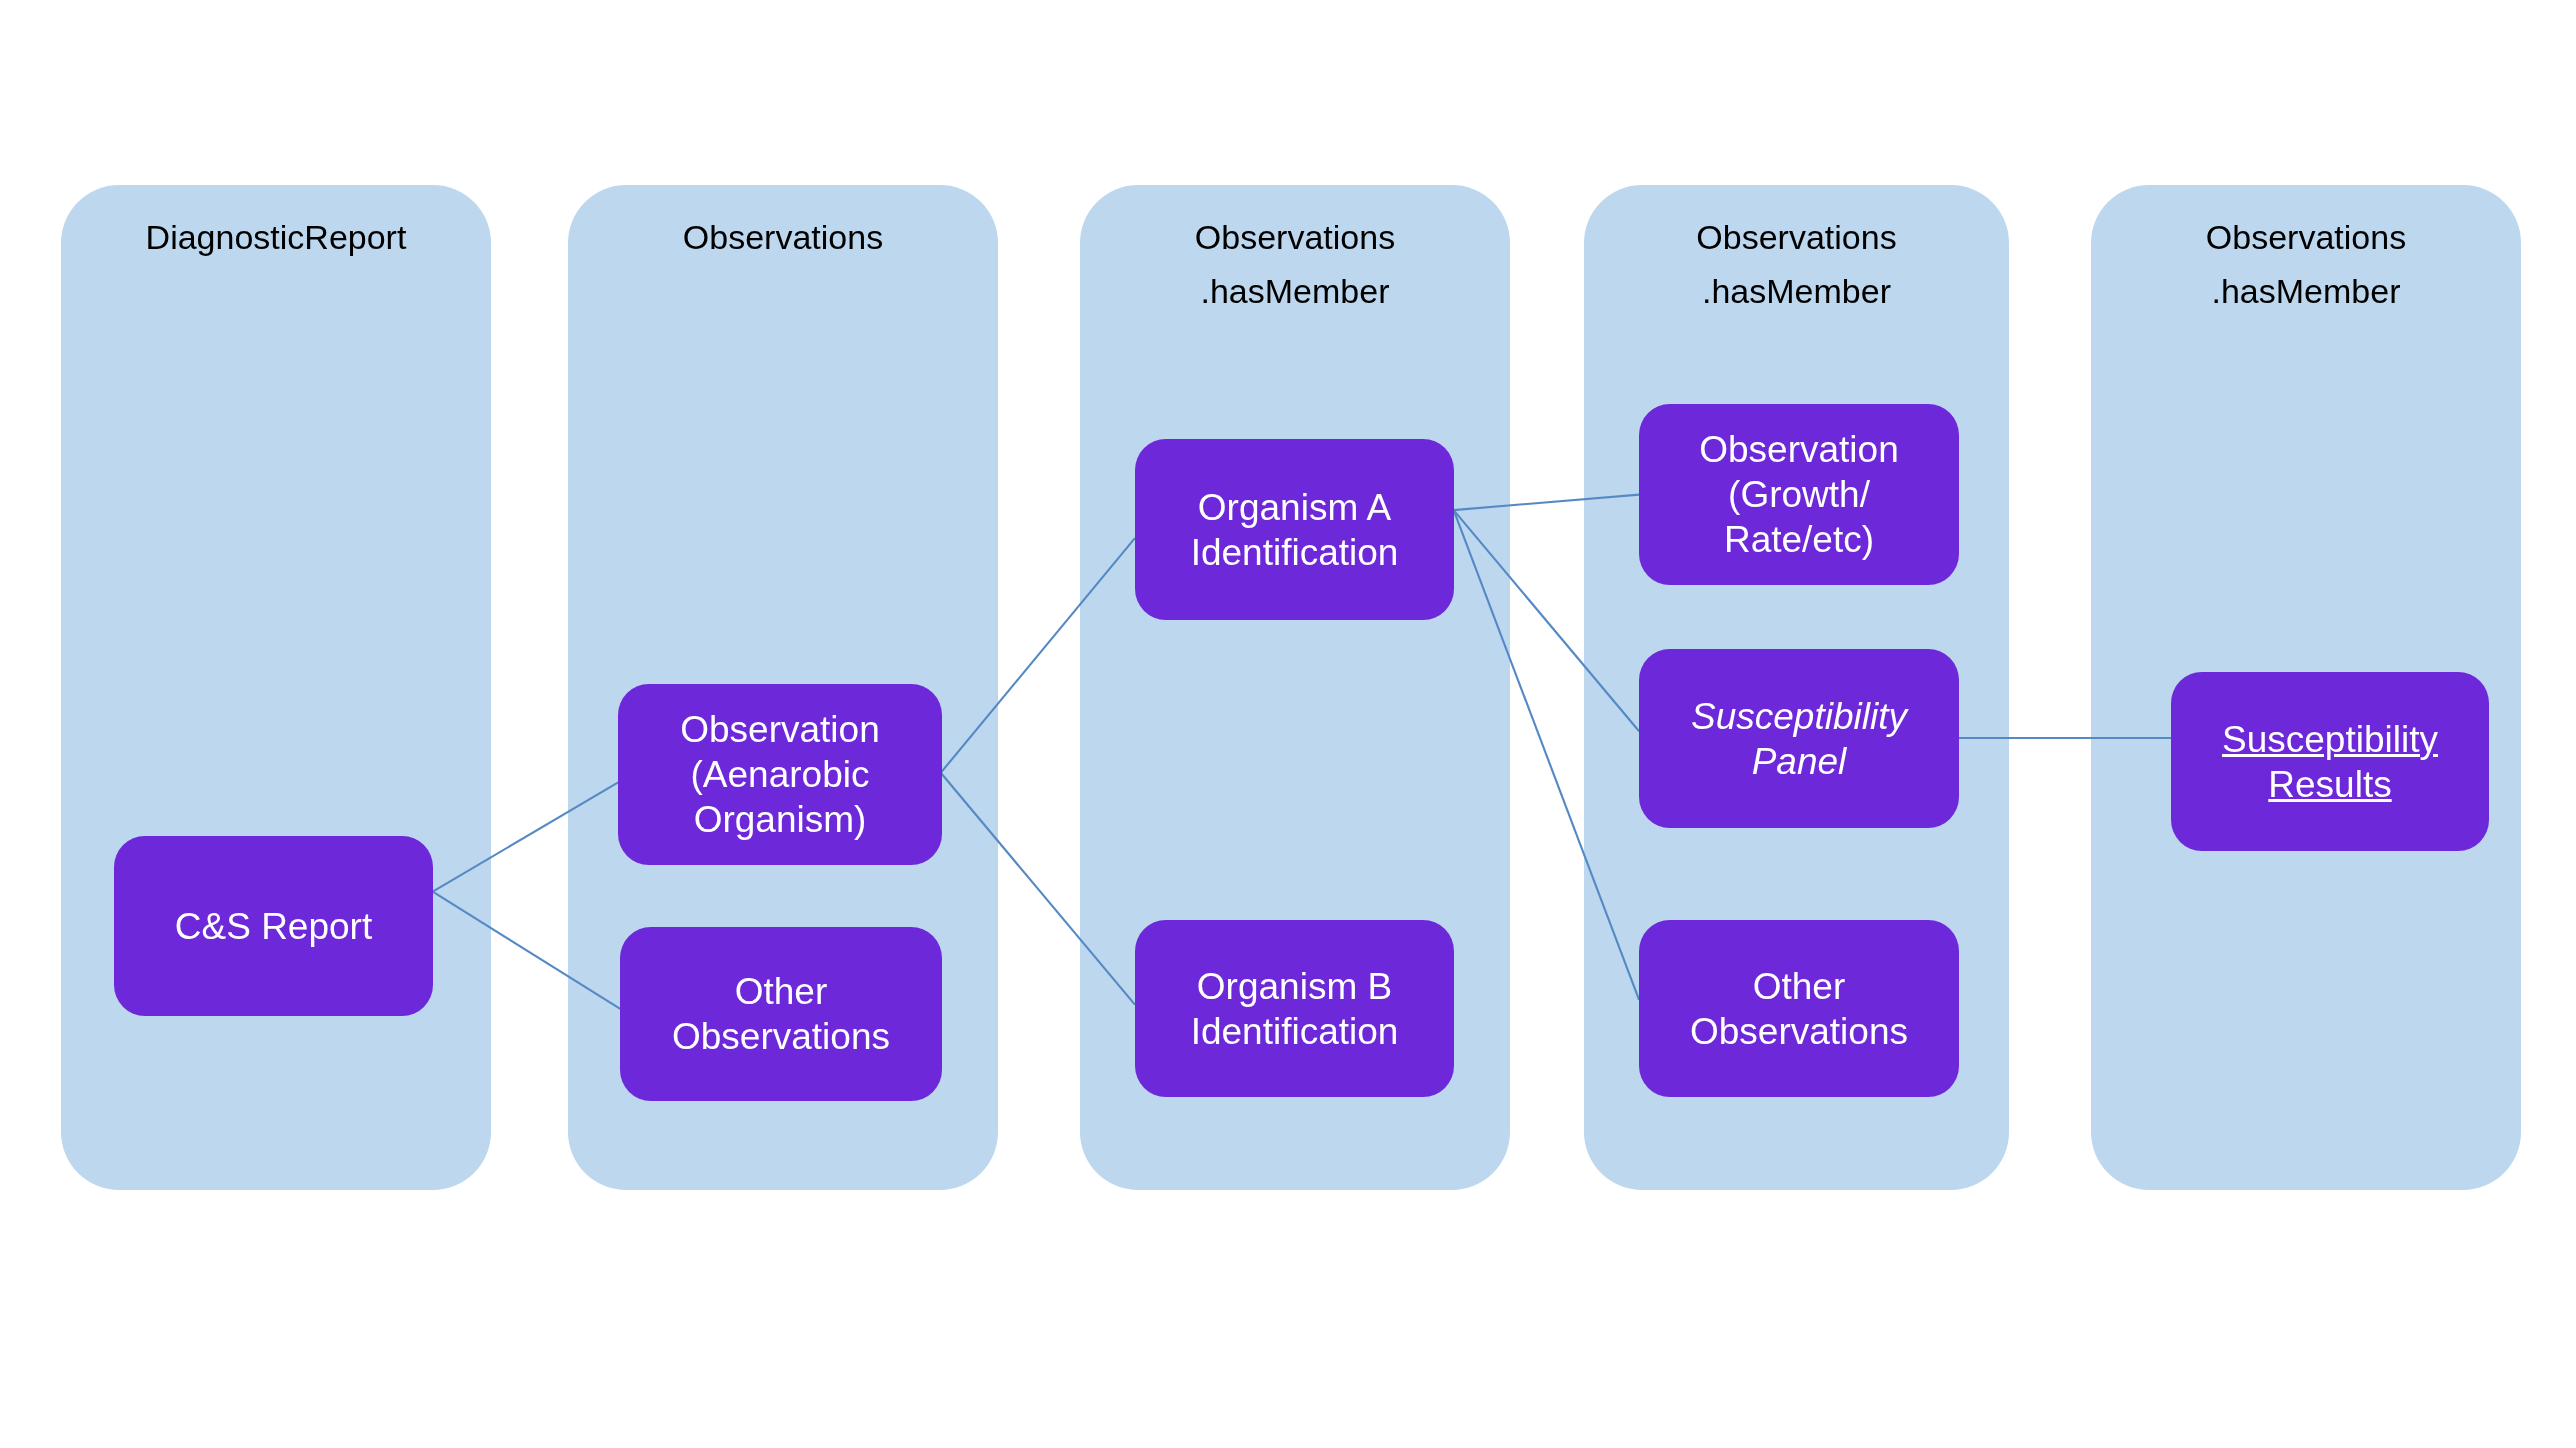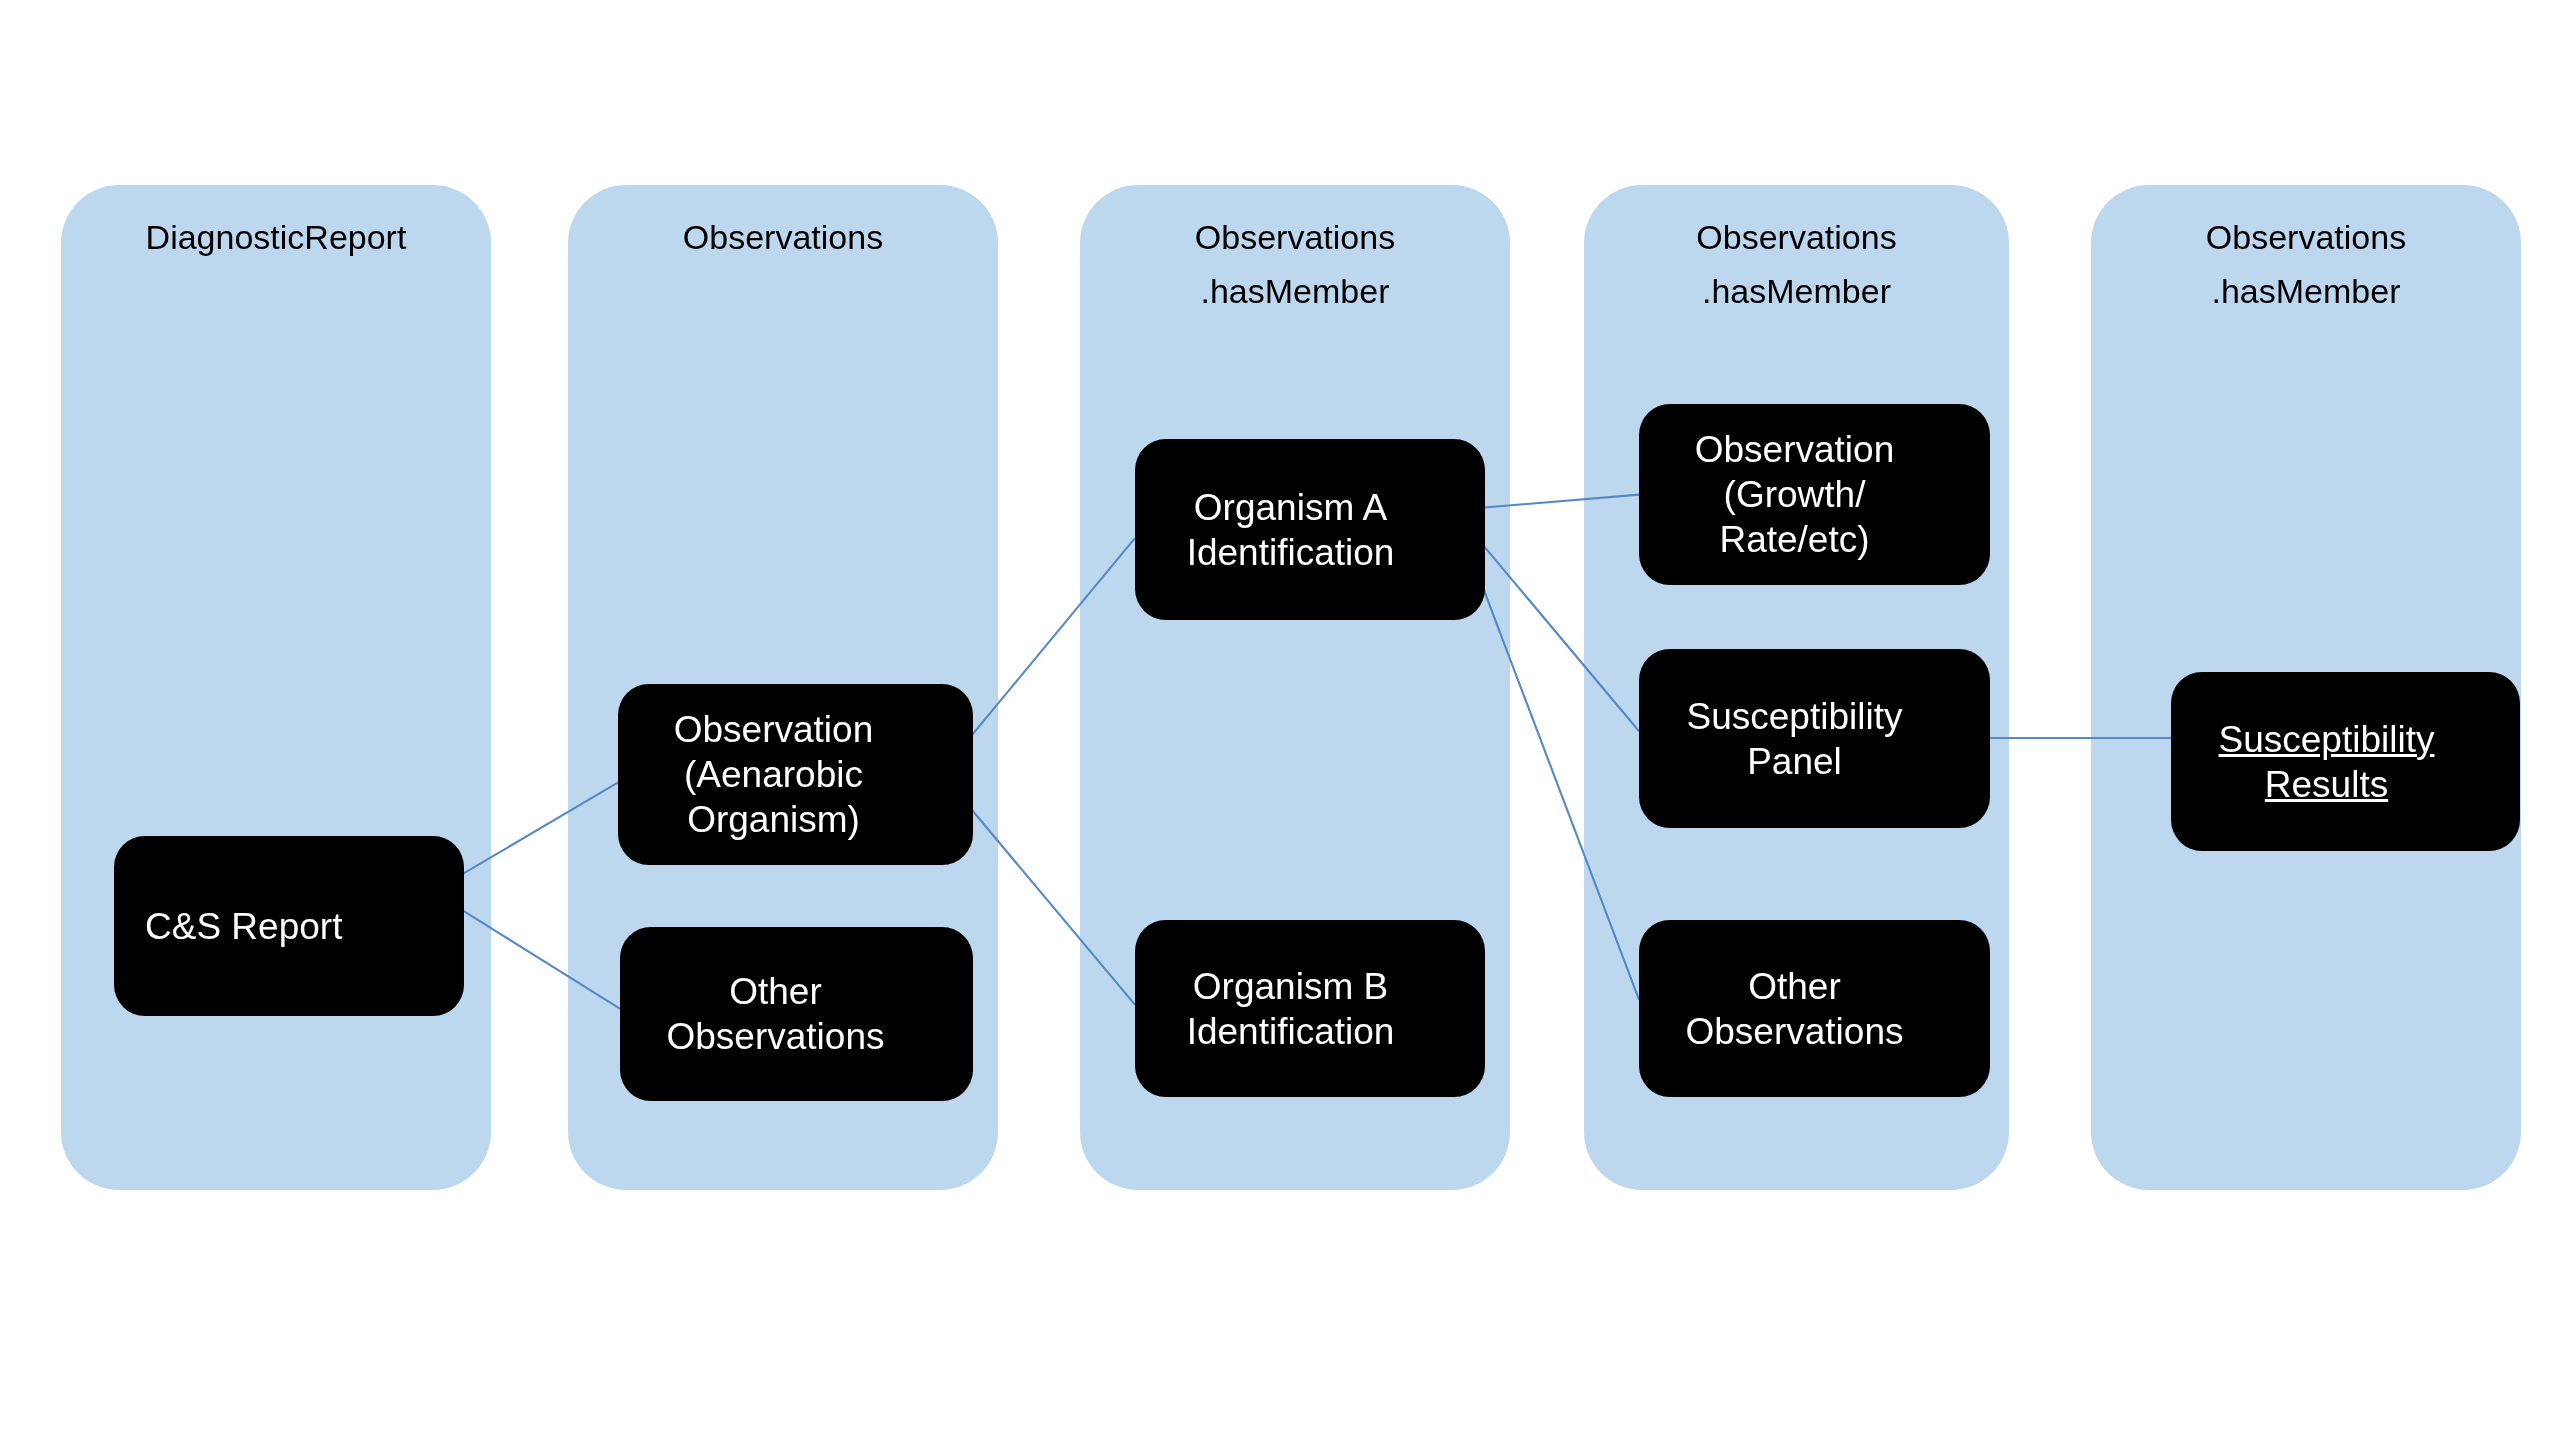--- a/index.html
+++ b/index.html
@@ -39,31 +39,30 @@
     z-index: 2;
     pointer-events: none;
   }
   .connector {
     stroke: #5589C4;
     stroke-width: 2.2;
     fill: none;
   }
   .node {
     position: absolute;
-    background: #000000;
+    background: #6d28d9;
     border-radius: 31px;
     z-index: 3;
     display: flex;
     align-items: center;
-    justify-content: flex-start;
+    justify-content: center;
     text-align: center;
     color: #ffffff;
     font-size: 37px;
     line-height: 45px;
-    padding-left: 31px;
   }
   .node .node-label {
     display: block;
     max-width: 249px;
   }
 </style>
 </head>
 <body>
 
 <div class="canvas">
@@ -131,21 +130,21 @@
   </div>
 
   <div class="node" style="left:1135px; top:920px; width:319px; height:177px;">
     <span class="node-label">Organism B Identification</span>
   </div>
 
   <div class="node" style="left:1639px; top:404px; width:320px; height:181px;">
     <span class="node-label">Observation (Growth/ Rate/etc)</span>
   </div>
 
-  <div class="node" style="left:1639px; top:649px; width:320px; height:179px;">
+  <div class="node" style="left:1639px; top:649px; width:320px; height:179px;font-style:italic;">
     <span class="node-label">Susceptibility Panel</span>
   </div>
 
   <div class="node" style="left:1639px; top:920px; width:320px; height:177px;">
     <span class="node-label">Other Observations</span>
   </div>
 
   <div class="node" style="left:2171px; top:672px; width:318px; height:179px;text-decoration:underline;">
     <span class="node-label">Susceptibility Results</span>
   </div>

